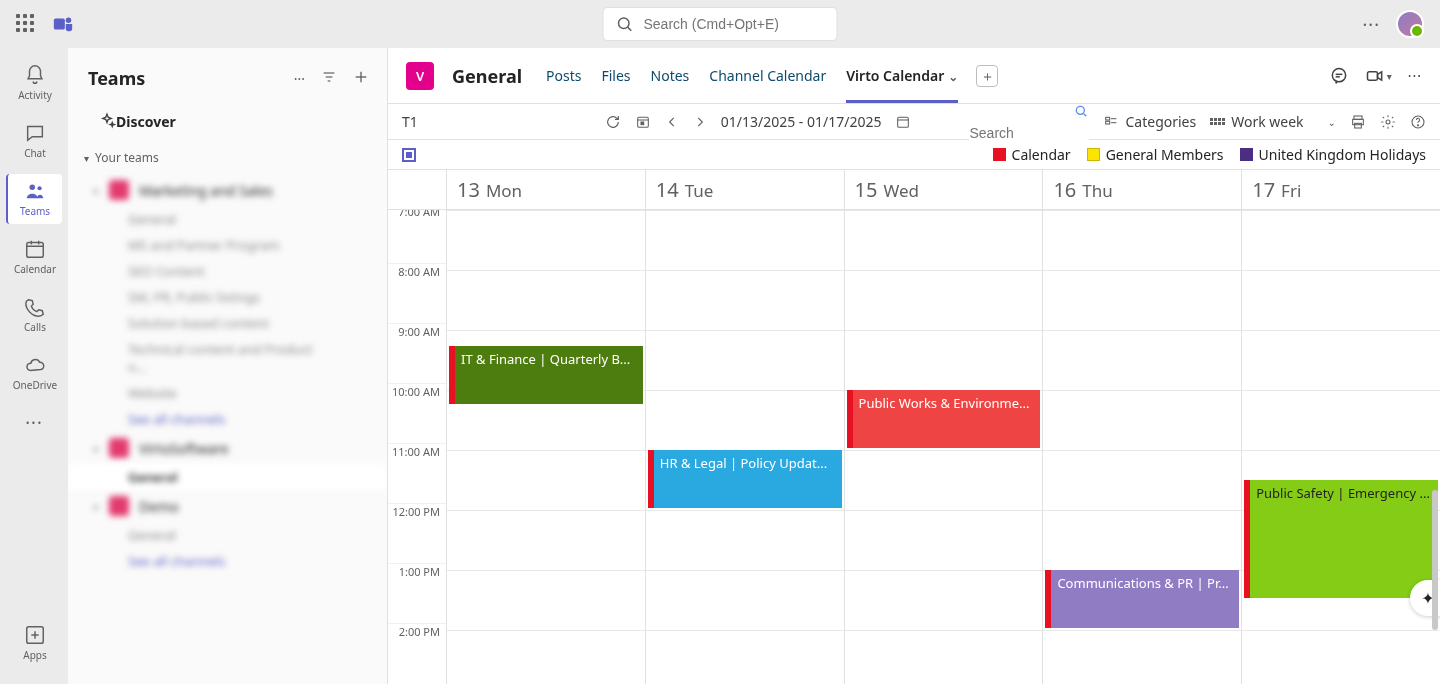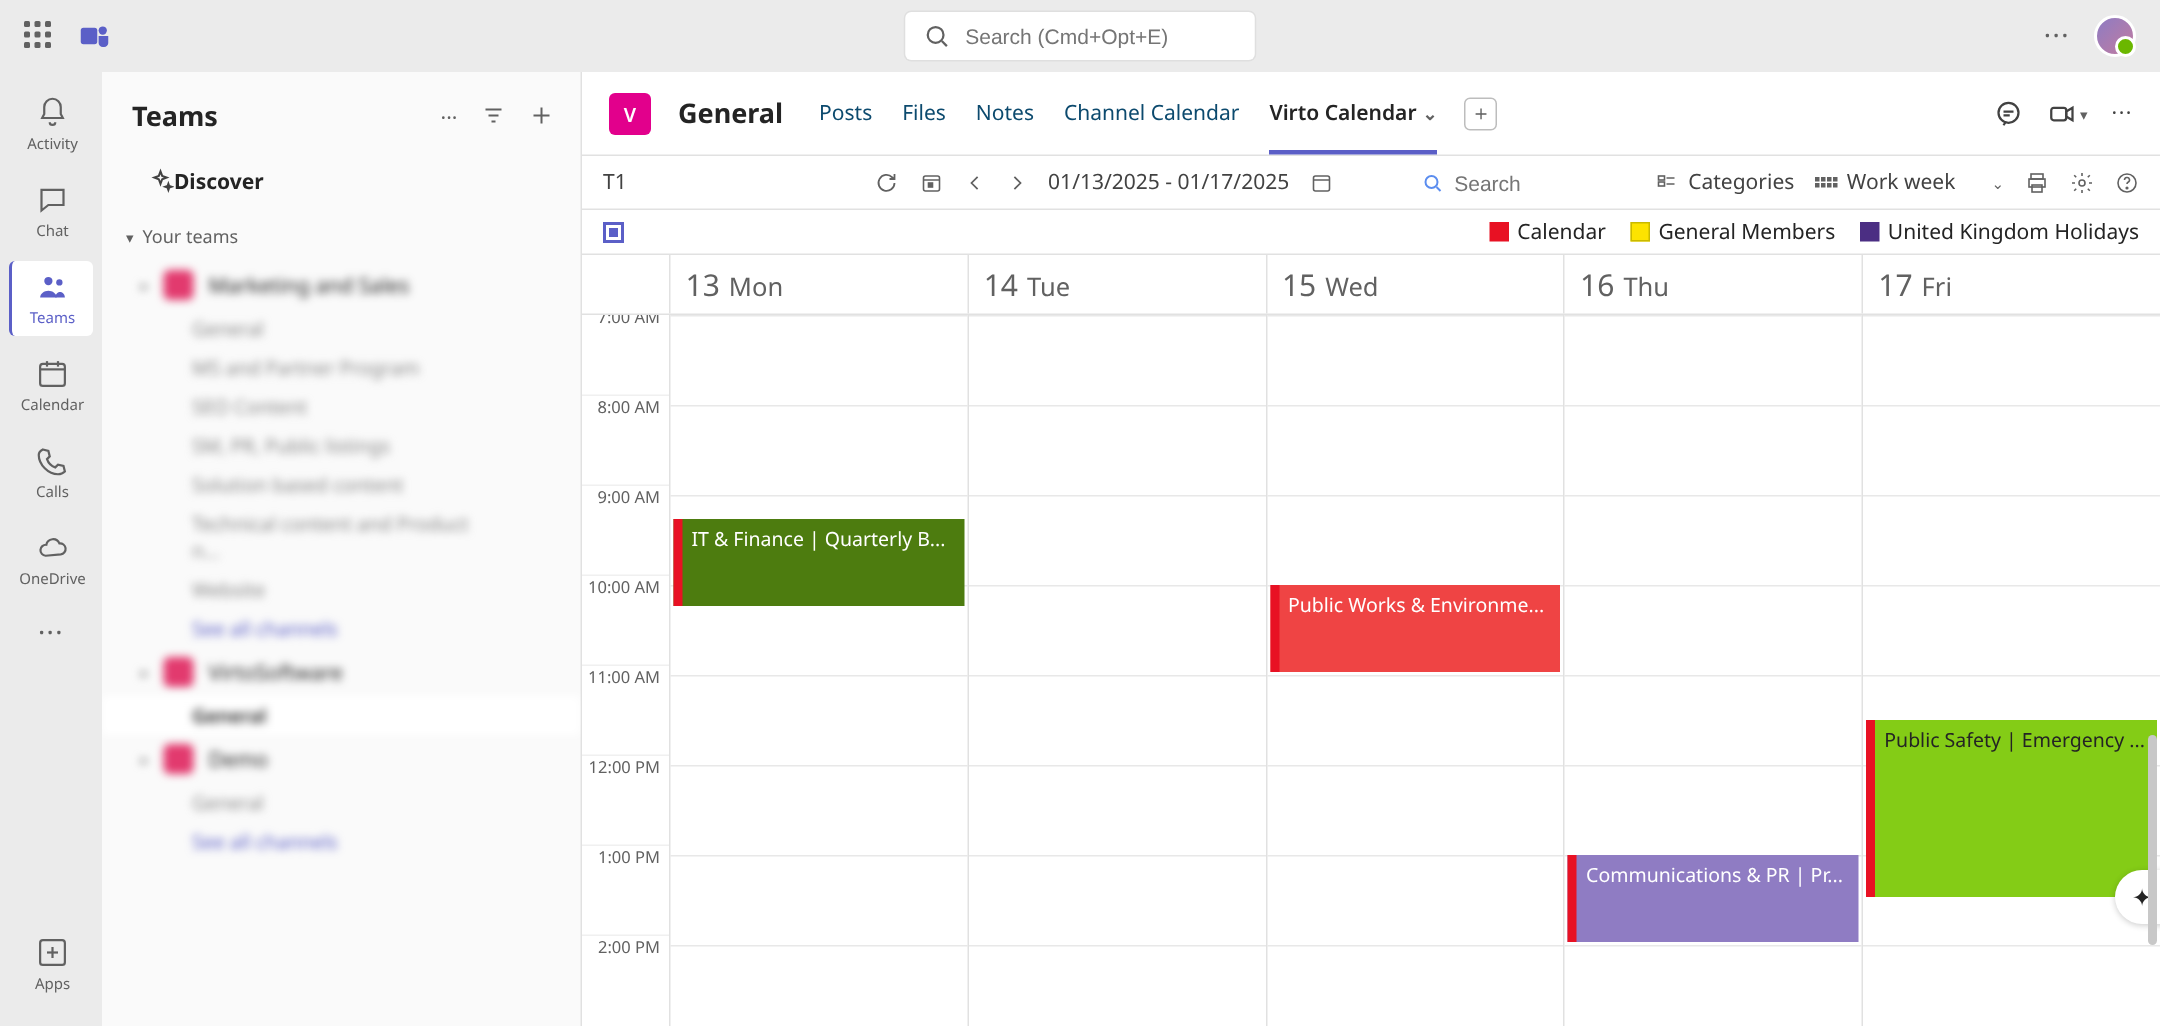--- a/index.html
+++ b/index.html
@@ -50,21 +50,21 @@
 .tab.active::after { content:""; position:absolute; left:0; right:0; bottom:-2px; height:3px; background:#5b5fc7; }
 .tab-chev { margin-left: 4px; color:#616161; font-size:12px; }
 .tab-add { width:22px; height:22px; border:1px solid #bdbdbd; border-radius:4px; display:flex; align-items:center; justify-content:center; color:#616161; cursor:pointer; }
 .chan-right { margin-left:auto; display:flex; gap:16px; color:#424242; }
 
 
 .toolbar { height: 36px; border-bottom: 1px solid #e1e1e1; display: flex; align-items: center; padding: 0 14px; gap: 14px; color:#424242; font-size:14px; }
 .tb-spacer { flex: 0 0 auto; }
 .tb-icon { cursor:pointer; color:#616161; display:flex; align-items:center; }
 .tb-date { font-weight: 400; }
-.tb-search { display:flex; align-items:flex-end; gap:6px; color:#5b5fc7; cursor:text; }
+.tb-search { display:flex; align-items:flex-end; gap:6px; color:#5b5fc7; cursor:text;flex-direction:column; }
 .tb-search input { border:none; outline:none; font-size:14px; color:#616161; width:120px; }
 .tb-right { margin-left:auto; display:flex; align-items:center; gap:14px; }
 .tb-view { display:flex; align-items:center; gap:6px; cursor:pointer; }
 .tb-grid-icon { display:inline-grid; grid-template-columns:repeat(4,3px); grid-template-rows:repeat(2,3px); gap:1px; }
 .tb-grid-icon span{ background:#616161; }
 
 
 .legend { height: 30px; display:flex; align-items:center; padding: 0 14px; border-bottom:1px solid #e1e1e1; gap:14px; }
 .legend-box { width:14px; height:14px; border:2px solid #5b5fc7; display:flex; align-items:center; justify-content:center; }
 .legend-box span{ width:6px; height:6px; background:#5b5fc7; }
@@ -434,20 +434,21 @@
             </div>
             <div class="day-col">
               <div class="hour-line"></div>
               <div class="hour-line"></div>
               <div class="hour-line"></div>
               <div class="hour-line"></div>
               <div class="hour-line"></div>
               <div class="hour-line"></div>
               <div class="hour-line"></div>
               <div class="hour-line"></div>
+              <div class="event" style="top: 240px; height: 58px; background: rgb(42, 168, 224);">HR &amp; Legal | Policy Updat...</div>
             </div>
             <div class="day-col">
               <div class="hour-line"></div>
               <div class="hour-line"></div>
               <div class="hour-line"></div>
               <div class="hour-line"></div>
               <div class="hour-line"></div>
               <div class="hour-line"></div>
               <div class="hour-line"></div>
               <div class="hour-line"></div>

